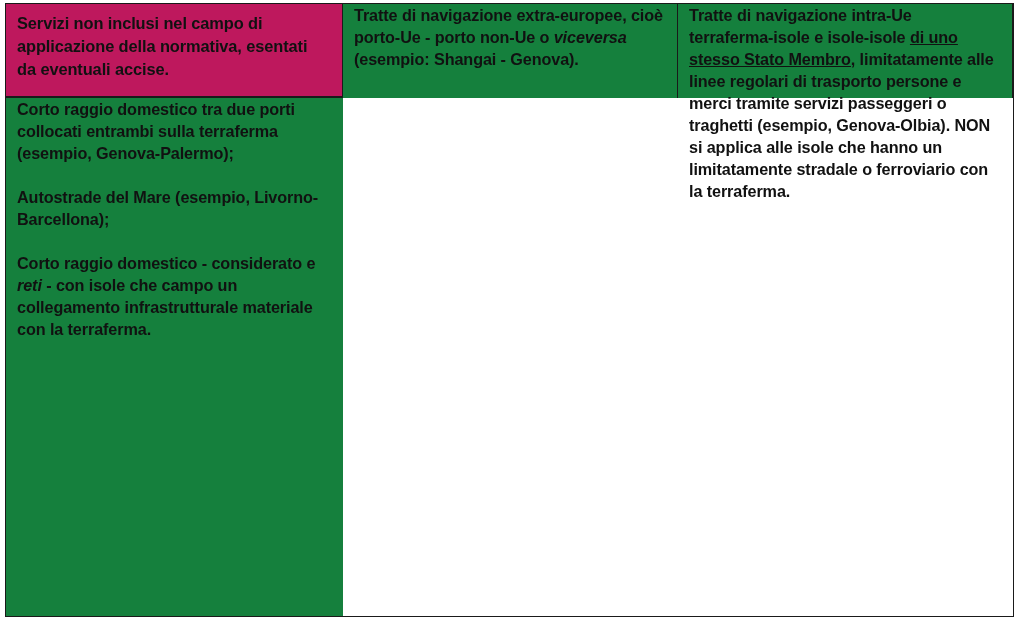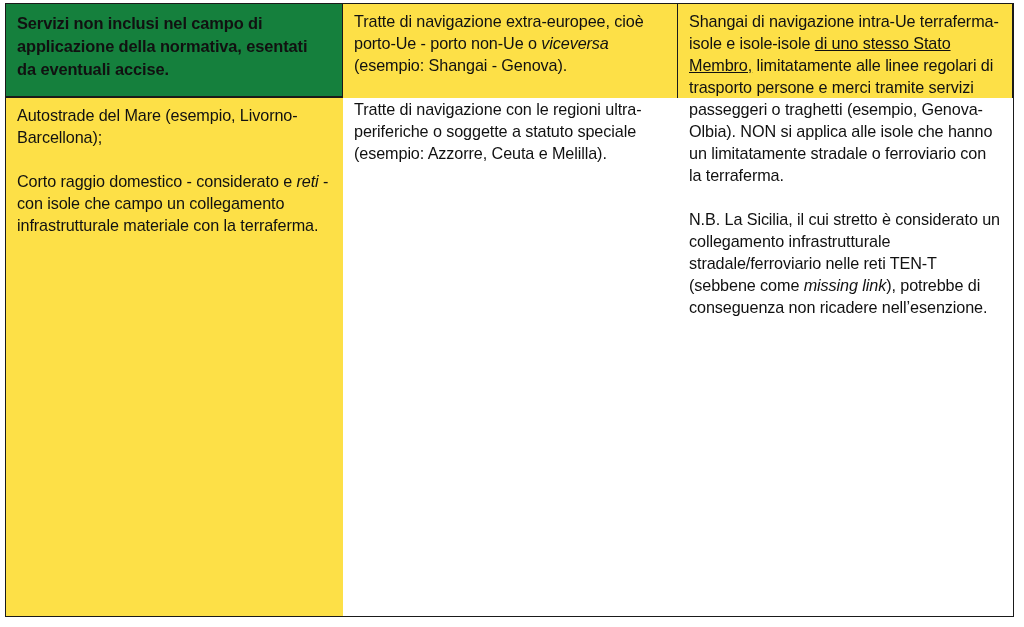--- a/index.html
+++ b/index.html
@@ -29,50 +29,50 @@
     .cell {
       box-sizing: border-box;
       border-right: 1.5px solid #1a1a1a;
       padding: 6px 12px 6px 11px;
       font-size: 16.2px;
       line-height: 22px;
       letter-spacing: -0.1px;
     }
     .cell.last { border-right: none; }
     .head {
-      background: #15803d;
+      background: #be185d;
       font-weight: bold;
       font-size: 16.4px;
       border-bottom: 2px solid #1a1a1a;
       padding-top: 8px;
       line-height: 23px;
     }
     .body {
-      background: #fde047;
-      padding-top: 6px;
+      background: #15803d;
+      padding-top: 0;
+      font-weight: bold;
     }
     .para { margin: 0 0 22px 0; }
     .para:last-child { margin-bottom: 0; }
     .u { text-decoration: underline; }
     .i { font-style: italic; }
   </style>
 </head>
 <body>
 
 <div class="table">
 
   <div class="cell head">Servizi non inclusi nel campo di applicazione della normativa, esentati da eventuali accise.</div>
 
   <div class="cell body">
     <p class="para"><span>Tratte di navigazione extra-europee, cioè porto-Ue - porto non-Ue o </span><span class="i">viceversa</span><span> (esempio: Shangai - Genova).</span></p>
-    <p class="para">Tratte di navigazione con le regioni ultra-periferiche o soggette a statuto speciale (esempio: Azzorre, Ceuta e Melilla).</p>
   </div>
 
   <div class="cell body">
-    <p class="para"><span>Shangai di navigazione intra-Ue terraferma-isole e isole-isole </span><span class="u">di uno stesso Stato Membro,</span><span> limitatamente alle linee regolari di trasporto persone e merci tramite servizi passeggeri o traghetti (esempio, Genova-Olbia). NON si applica alle isole che hanno un limitatamente stradale o ferroviario con la terraferma.</span></p>
-    <p class="para"><span>N.B. La Sicilia, il cui stretto è considerato un collegamento infrastrutturale stradale/ferroviario nelle reti TEN-T (sebbene come </span><span class="i">missing link</span><span>), potrebbe di conseguenza non ricadere nell’esenzione.</span></p>
+    <p class="para"><span>Tratte di navigazione intra-Ue terraferma-isole e isole-isole </span><span class="u">di uno stesso Stato Membro,</span><span> limitatamente alle linee regolari di trasporto persone e merci tramite servizi passeggeri o traghetti (esempio, Genova-Olbia). NON si applica alle isole che hanno un limitatamente stradale o ferroviario con la terraferma.</span></p>
   </div>
 
   <div class="cell body last">
+    <p class="para">Corto raggio domestico tra due porti collocati entrambi sulla terraferma (esempio, Genova-Palermo);</p>
     <p class="para">Autostrade del Mare (esempio, Livorno-Barcellona);</p>
     <p class="para"><span>Corto raggio domestico - considerato e </span><span class="i">reti</span><span> - con isole che campo un collegamento infrastrutturale materiale con la terraferma.</span></p>
   </div>
 </div>
 
 </body></html>

